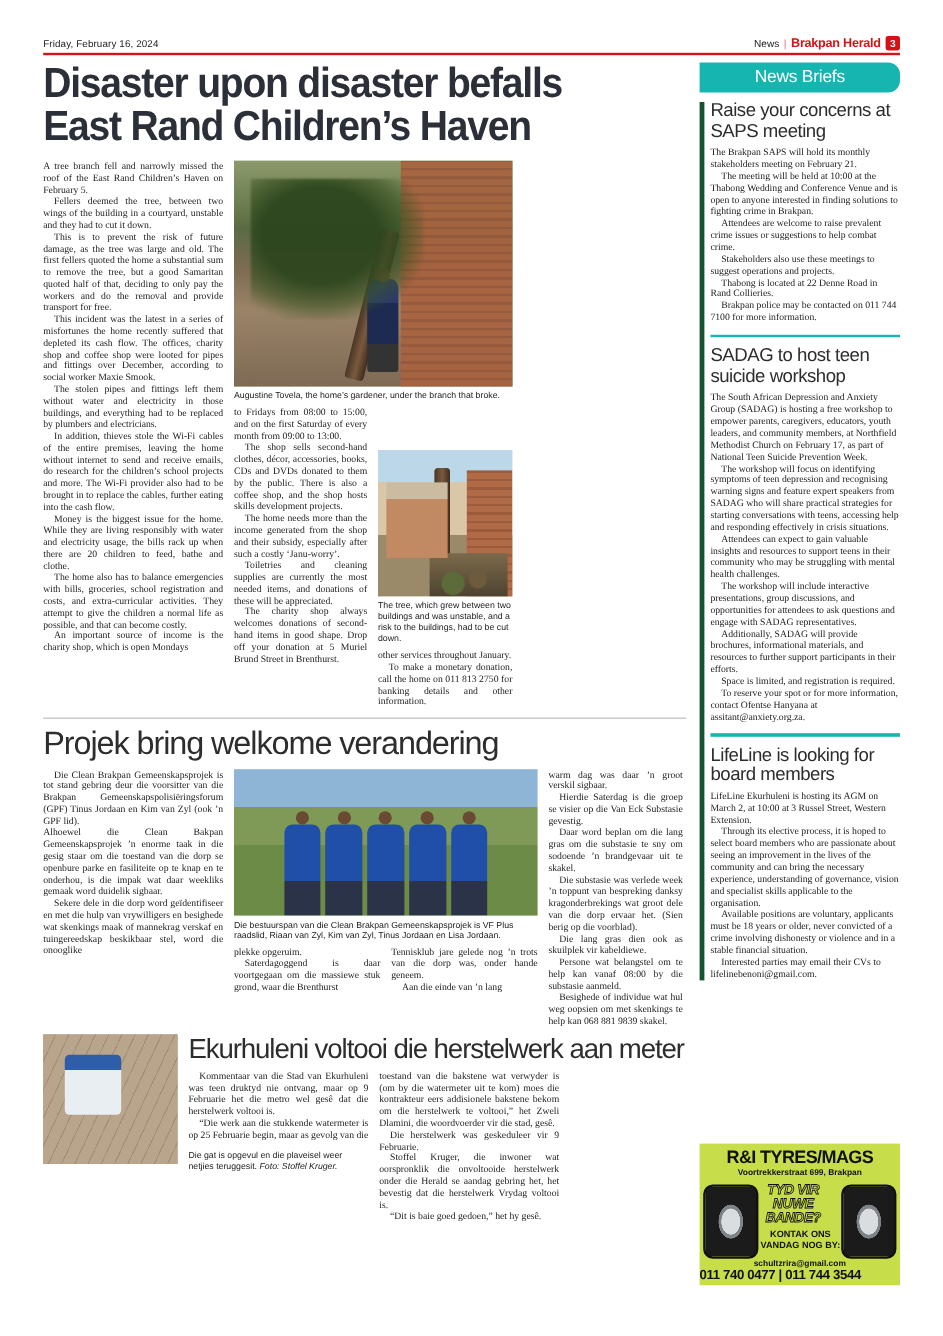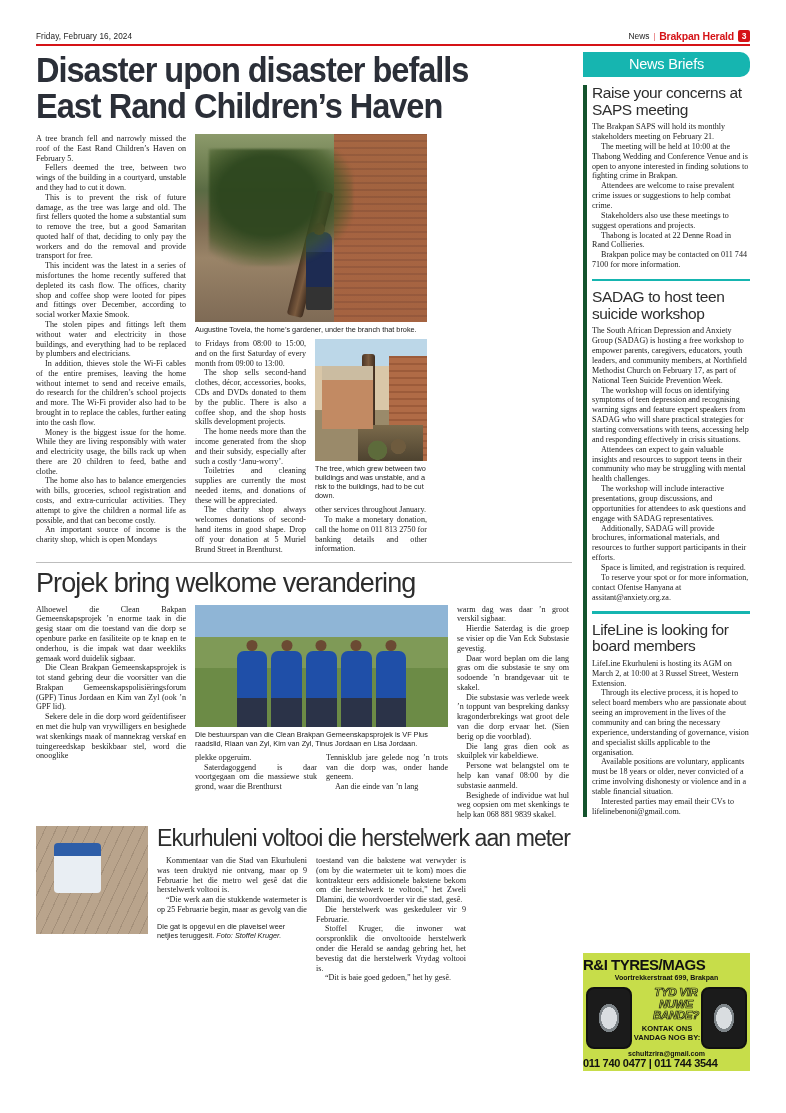--- a/index.html
+++ b/index.html
@@ -154,32 +154,32 @@
     position:absolute; left:16%; top:16%; width:42%; height:46%;
     background: linear-gradient(180deg,#2e5ea8 0 26%, #e9eef3 26% 100%);
     border-radius: 4px;
   }
 
   
   .ad {
     position:absolute; left:583px; top:953px; width:167px; height:118px;
     background:#c7dd4a; overflow:hidden; font-family:"Liberation Sans", sans-serif;
   }
-  .ad-title{ font-weight:bold; font-size:15px; color:#111; margin-top:3px; letter-spacing:-.5px; }
+  .ad-title{ text-align:center; font-weight:bold; font-size:15px; color:#111; margin-top:3px; letter-spacing:-.5px; }
   .ad-sub{ text-align:center; font-weight:bold; font-size:7px; color:#111; margin-top:1px; }
   .ad-tyre{
     position:absolute; top:34px; width:46px; height:62px; border-radius:8px;
     background: radial-gradient(ellipse at 50% 50%, #d9dde0 0 26%, #7d8488 27% 34%, #1b1b1b 35% 100%);
     border:2px solid #111;
   }
   .ad-tyre.l{ left:3px; } .ad-tyre.r{ right:3px; }
   .ad-burst{
     position:absolute; left:50px; top:34px; width:56px; text-align:center;
     font-weight:bold; font-style:italic; font-size:11.5px; line-height:1.02;
-    color:#c7dd4a; -webkit-text-stroke:.7px #111; letter-spacing:-.3px;margin-left:15px;
+    color:#c7dd4a; -webkit-text-stroke:.7px #111; letter-spacing:-.3px;
   }
   .ad-kontak{
     position:absolute; left:48px; top:72px; width:72px; text-align:center;
     font-weight:bold; font-size:7.6px; line-height:1.18; color:#111;
   }
   .ad-mail{ position:absolute; left:0; right:0; bottom:14px; text-align:center; font-weight:bold; font-size:7px; color:#111; }
   .ad-phone{ position:absolute; left:0; right:0; bottom:2px; text-align:left; font-weight:bold; font-size:11px; color:#111; letter-spacing:-.3px; }
 
   
   .rail { position:absolute; left:583px; top:52px; width:167px; }
@@ -253,40 +253,40 @@
         </div>
         <div class="cap">Augustine Tovela, the home’s gardener, under the branch that broke.</div>
         <div style="display:flex; gap:9px;">
           <div style="width:111px;">
             <p class="body first">to Fridays from 08:00 to 15:00, and on the first Saturday of every month from 09:00 to 13:00.</p>
             <p class="body">The shop sells second-hand clothes, décor, accessories, books, CDs and DVDs donated to them by the public. There is also a coffee shop, and the shop hosts skills development projects.</p>
             <p class="body">The home needs more than the income generated from the shop and their subsidy, especially after such a costly ‘Janu-worry’.</p>
             <p class="body">Toiletries and cleaning supplies are currently the most needed items, and donations of these will be appreciated.</p>
             <p class="body">The charity shop always welcomes donations of second-hand items in good shape. Drop off your donation at 5 Muriel Brund Street in Brenthurst.</p>
           </div>
-          <div style="width:112px;">
+          <div style="width:112px;margin-top:36px;">
             <div class="photo ph-houses">
               <div class="trunk2"></div>
               <div class="rubble"></div>
             </div>
             <div class="cap">The tree, which grew between two buildings and was unstable, and a risk to the buildings, had to be cut down.</div>
             <p class="body first">other services throughout January.</p>
             <p class="body">To make a monetary donation, call the home on 011 813 2750 for banking details and other information.</p>
           </div>
         </div>
       </div>
     </div>
 
     <div class="thin-rule"></div>
     <h2 class="sub-headline">Projek bring welkome verandering</h2>
 
     <div style="display:flex; gap:9px;">
       <div class="col">
+        <p class="body">Die Clean Brakpan Gemeenskapsprojek is tot stand gebring deur die voorsitter van die Brakpan Gemeenskapspolisiëringsforum (GPF) Tinus Jordaan en Kim van Zyl (ook ’n GPF lid).</p>
         <p class="body first">Alhoewel die Clean Bakpan Gemeenskapsprojek ’n enorme taak in die gesig staar om die toestand van die dorp se openbure parke en fasiliteite op te knap en te onderhou, is die impak wat daar weekliks gemaak word duidelik sigbaar.</p>
-        <p class="body">Die Clean Brakpan Gemeenskapsprojek is tot stand gebring deur die voorsitter van die Brakpan Gemeenskapspolisiëringsforum (GPF) Tinus Jordaan en Kim van Zyl (ook ’n GPF lid).</p>
         <p class="body">Sekere dele in die dorp word geïdentifiseer en met die hulp van vrywilligers en besighede wat skenkings maak of mannekrag verskaf en tuingereedskap beskikbaar stel, word die onooglike</p>
       </div>
 
       <div style="width:253px;">
         <div class="photo ph-team">
           <i></i>
           <i></i>
           <i></i>
           <i></i>
           <i></i>

